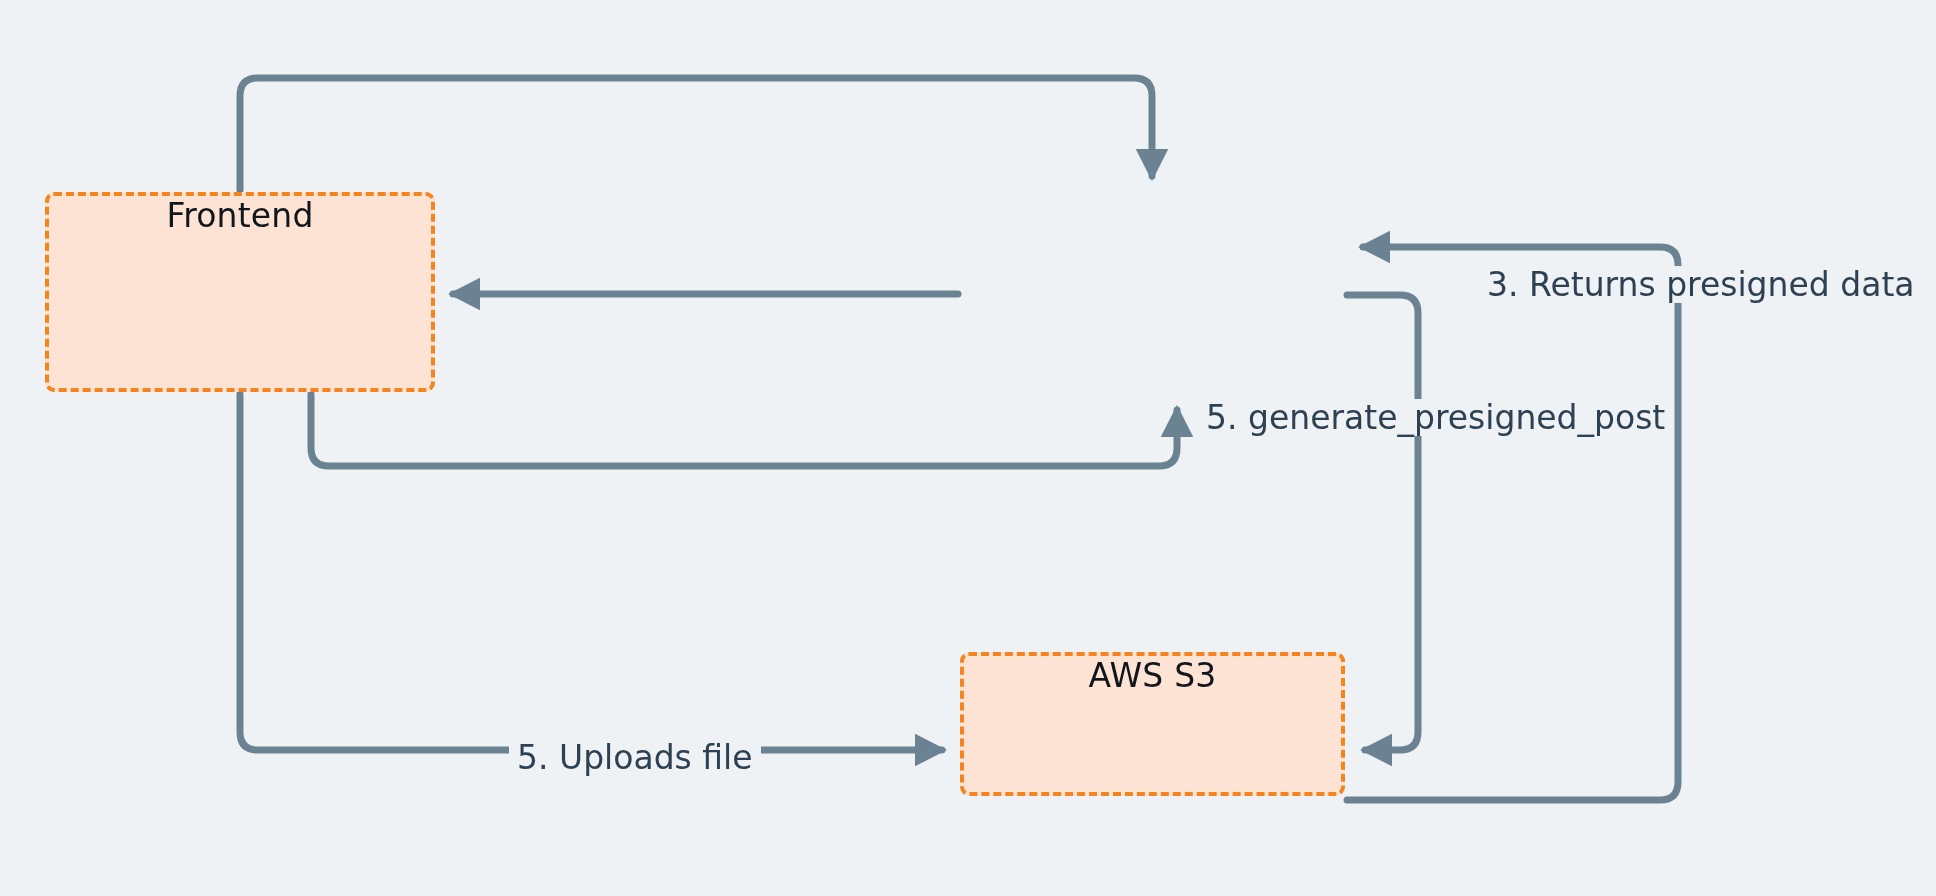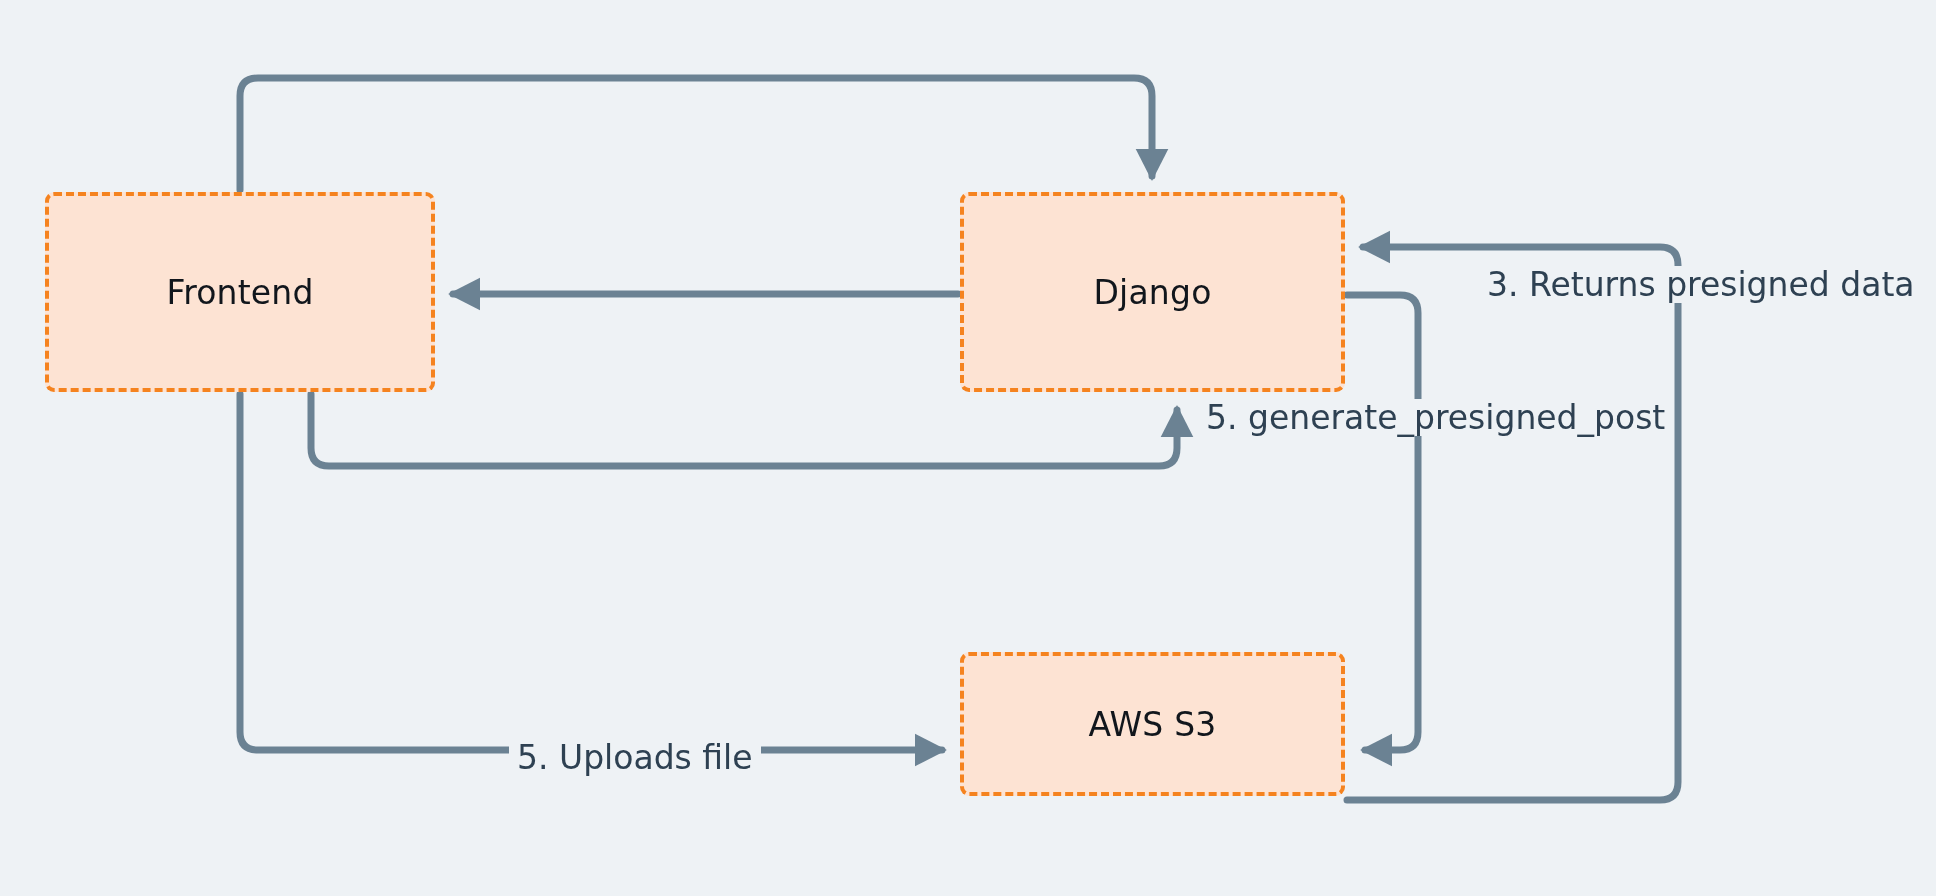--- a/index.html
+++ b/index.html
@@ -8,21 +8,21 @@
     background:#eef2f5;
     font-family:"DejaVu Sans",sans-serif;
     overflow:hidden;
   }
   #canvas{position:relative;width:1936px;height:896px;}
   svg.layer{position:absolute;top:0;left:0;width:1936px;height:896px;}
 
   .node{
     position:absolute;
     box-sizing:border-box;
-    display:flex;align-items:center;justify-content:center;
+    display:flex;justify-content:center;
     border:4px dashed #f5831f;
     background:#fde3d3;
     border-radius:9px;
     color:#11161c;
     font-size:33px;
     letter-spacing:.2px;
   }
   #node-frontend{left:45px;top:192px;width:390px;height:200px;}
   #node-django{left:960px;top:192px;width:385px;height:200px;}
   #node-s3{left:960px;top:652px;width:385px;height:144px;}
@@ -68,23 +68,20 @@
       <path d="M240,394 L240,732 Q240,750 258,750 L942,750" marker-end="url(#ah)"></path>
 
       <path d="M311,394 L311,448 Q311,466 329,466 L1159,466 Q1177,466 1177,448 L1177,410" marker-end="url(#ah)"></path>
     </g>
   </svg>
 
   <div class="node" id="node-frontend">
     <span>Frontend</span>
   </div>
 
-  <div class="node" id="node-django">
-    <span>Django</span>
-  </div>
 
   <div class="node" id="node-s3">
     <span>AWS S3</span>
   </div>
 
   <div class="edge-label" id="lbl-2">5. generate_presigned_post</div>
   <div class="edge-label" id="lbl-3">3. Returns presigned data</div>
   <div class="edge-label" id="lbl-5">5. Uploads file</div>
 
 </div>

